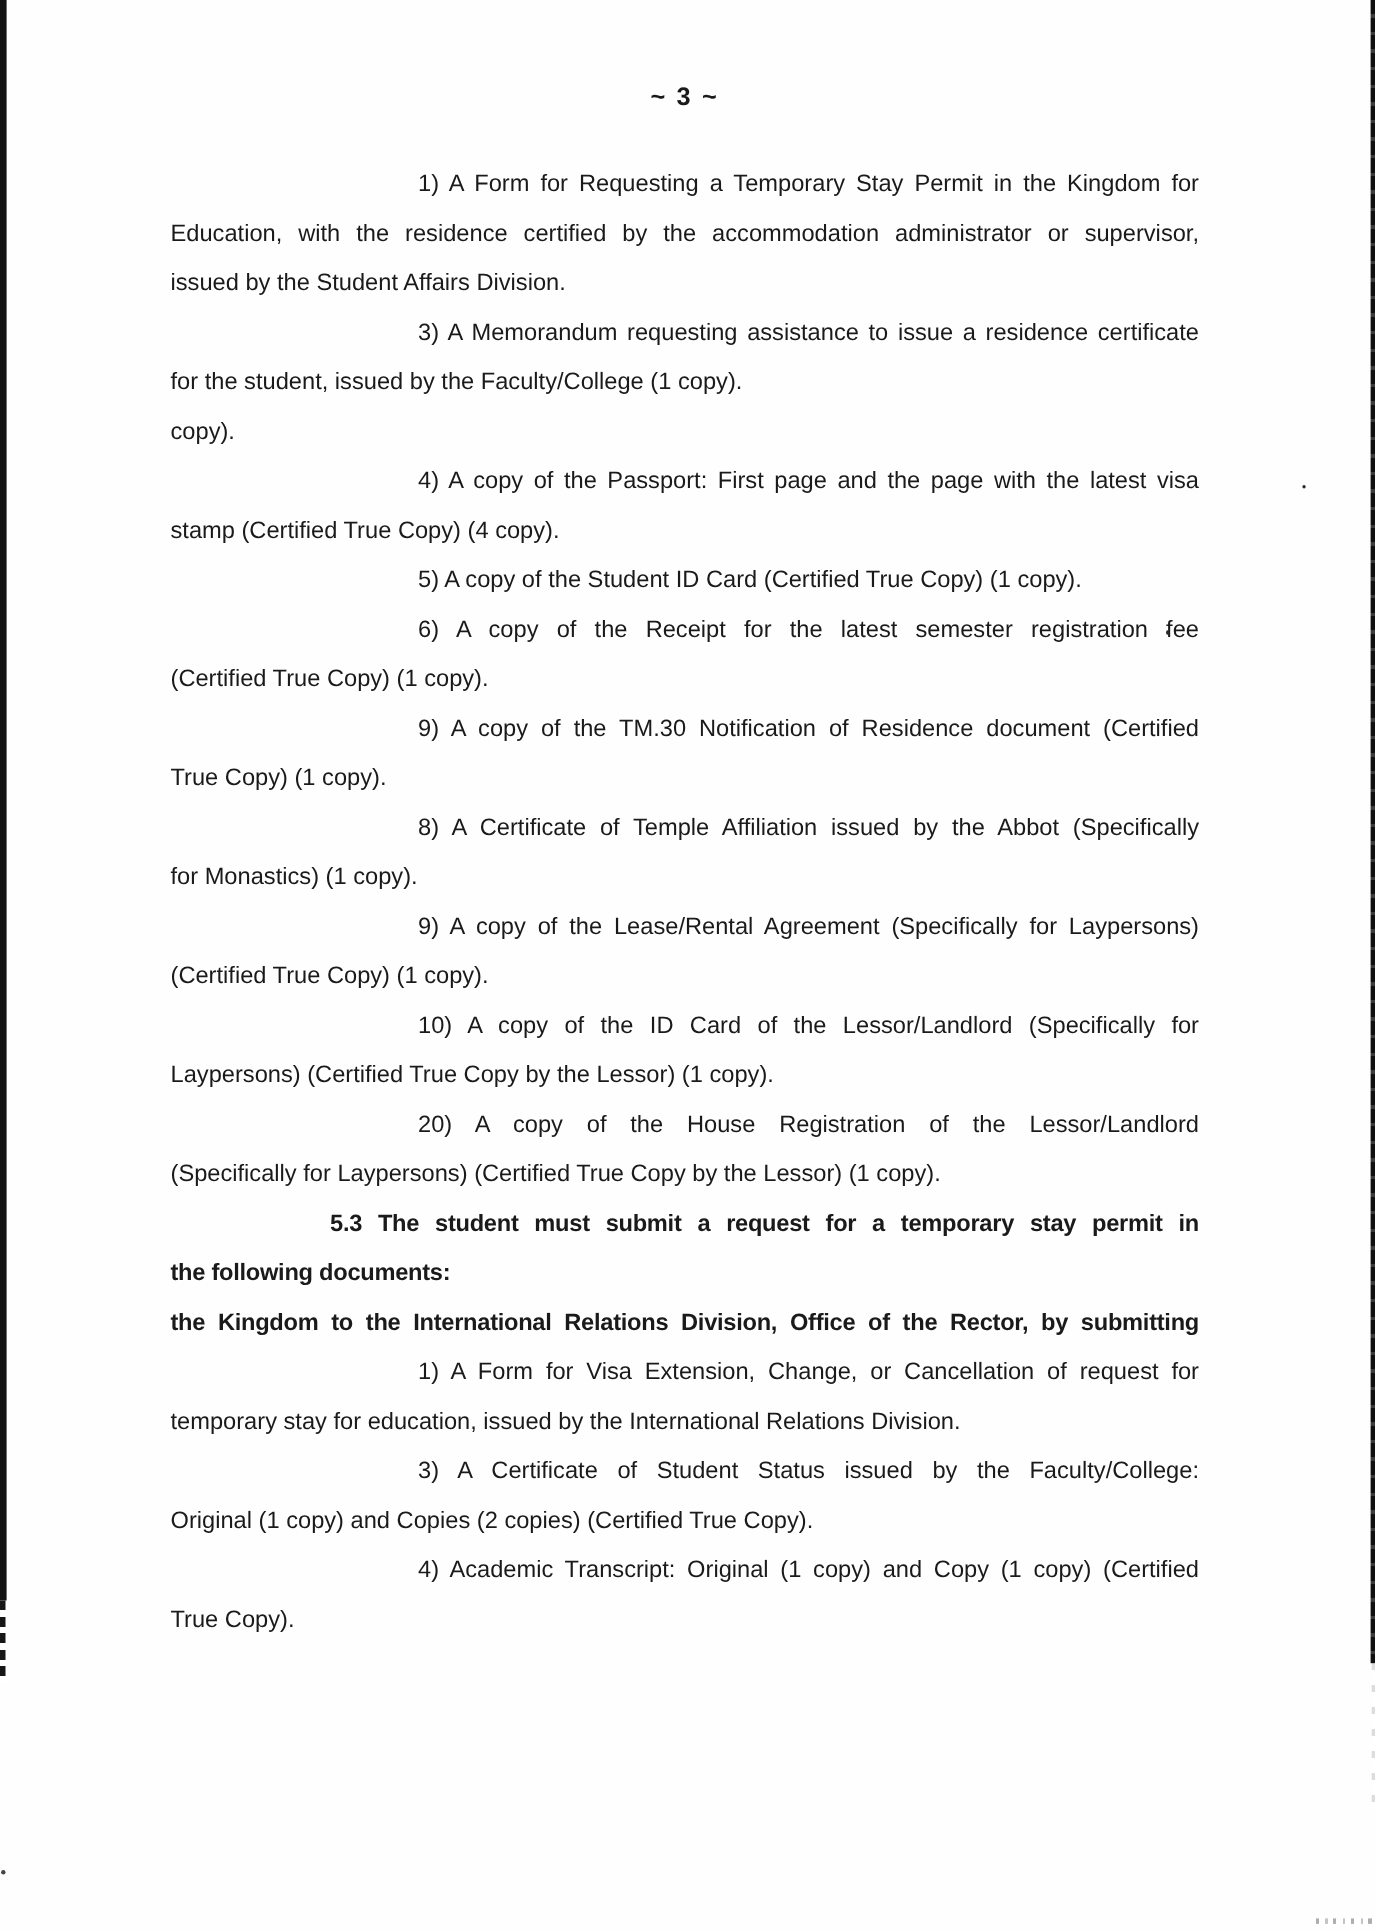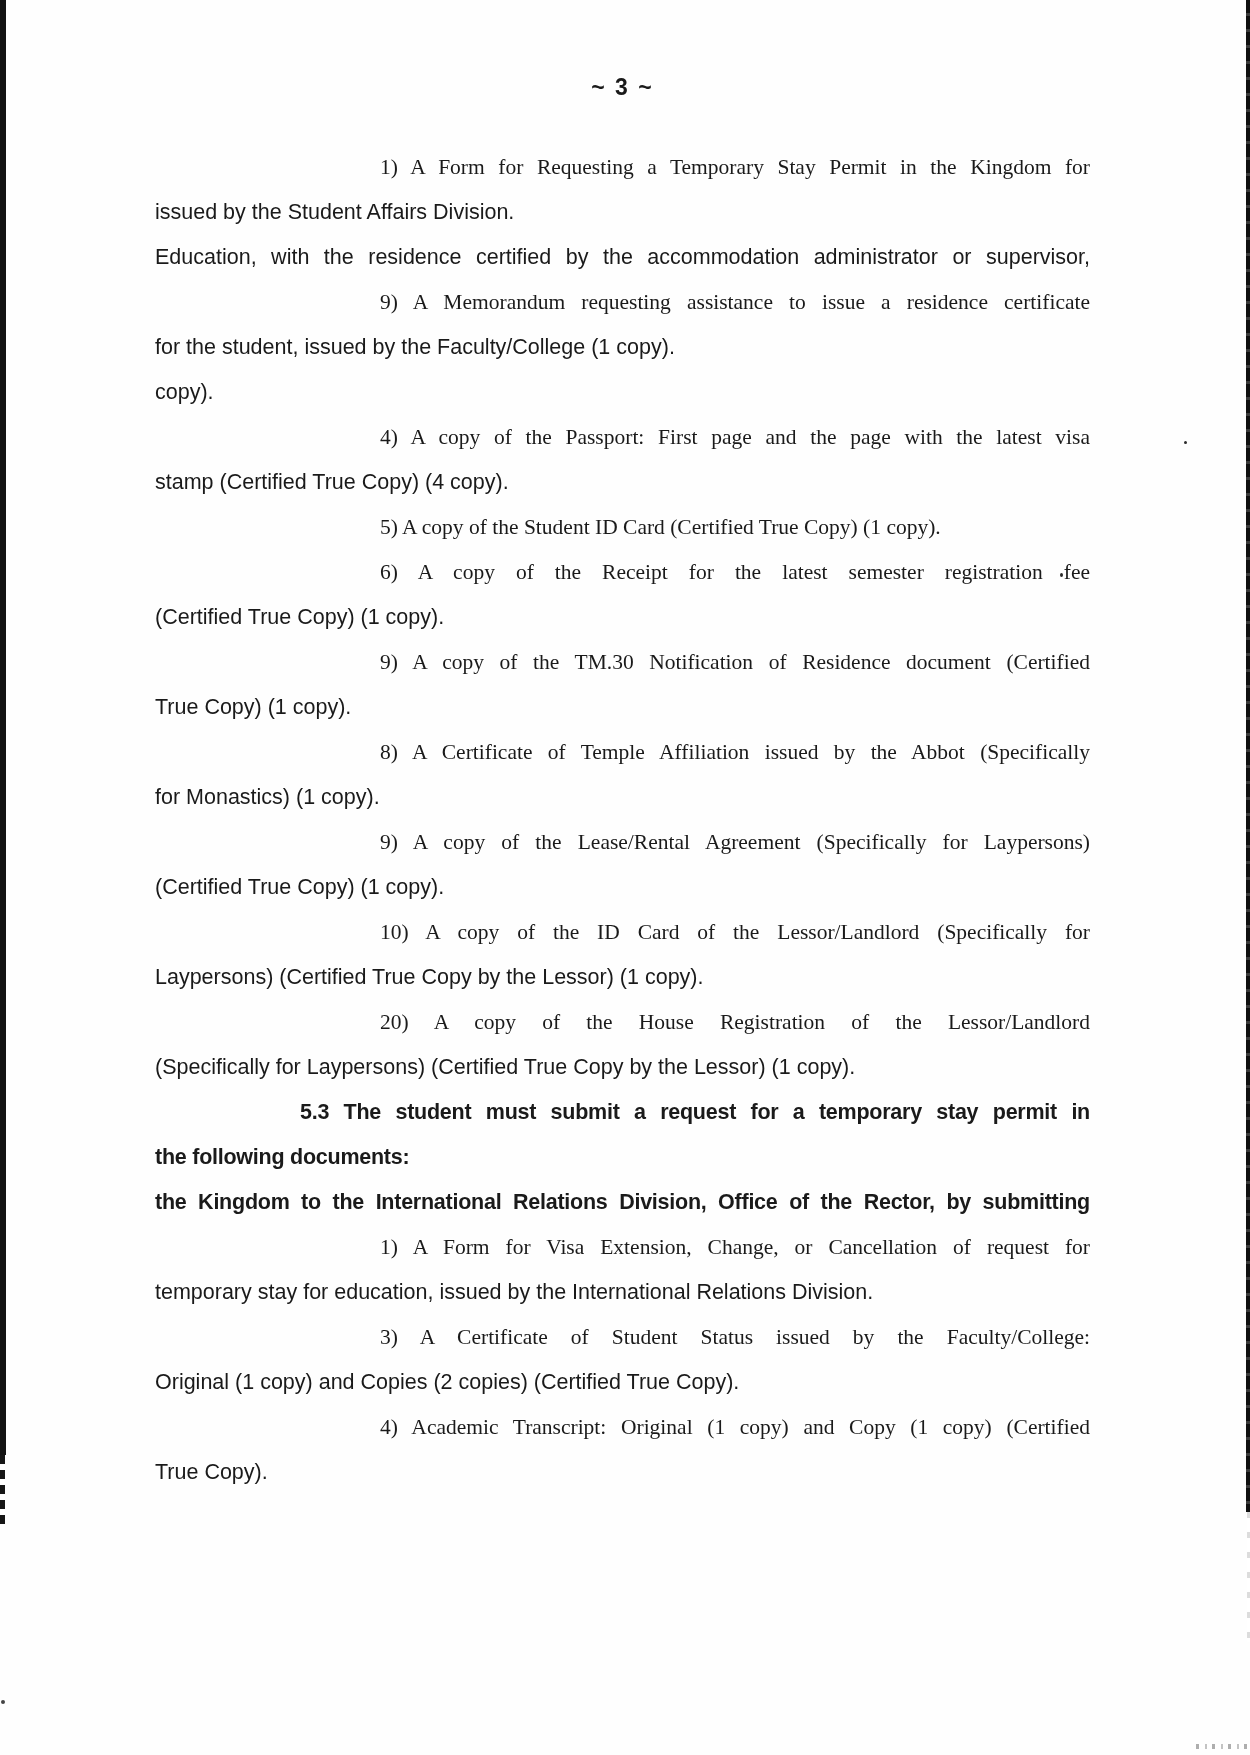--- a/index.html
+++ b/index.html
@@ -38,21 +38,21 @@
     line-height: 45px;
   }
   .para { margin: 0; }
   .line {
     text-align: justify;
     text-align-last: justify;
   }
   .line.last {
     text-align-last: left;
   }
-  .para.item > .line.first { padding-left: 225px; font-family: Liberation Serif, serif; }
+  .para.item > .line.first { padding-left: 225px; }
   .para.section > .line.first { padding-left: 145px; }
   .para.bold {
     font-weight: 700;
     letter-spacing: -0.25px;
   }
   
   .edge-left {
     position: absolute;
     left: 0; top: 0;
     width: 6px; height: 1455px;
@@ -94,25 +94,25 @@
 </style>
 </head>
 <body>
 
 <div class="sheet">
   <div class="page-number">~ 3 ~</div>
 
   <div class="doc-body">
       <div class="para item">
         <div class="line first">1) A Form for Requesting a Temporary Stay Permit in the Kingdom for</div>
+        <div class="line">Education, with the residence certified by the accommodation administrator or supervisor,</div>
         <div class="line last">issued by the Student Affairs Division.</div>
-        <div class="line">Education, with the residence certified by the accommodation administrator or supervisor,</div>
       </div>
       <div class="para item">
-        <div class="line first">9) A Memorandum requesting assistance to issue a residence certificate</div>
+        <div class="line first">3) A Memorandum requesting assistance to issue a residence certificate</div>
         <div class="line last">for the student, issued by the Faculty/College (1 copy).</div>
       </div>
       <div class="para item">
         <div class="line last">copy).</div>
       </div>
       <div class="para item">
         <div class="line first">4) A copy of the Passport: First page and the page with the latest visa</div>
         <div class="line last">stamp (Certified True Copy) (4 copy).</div>
       </div>
       <div class="para item">

